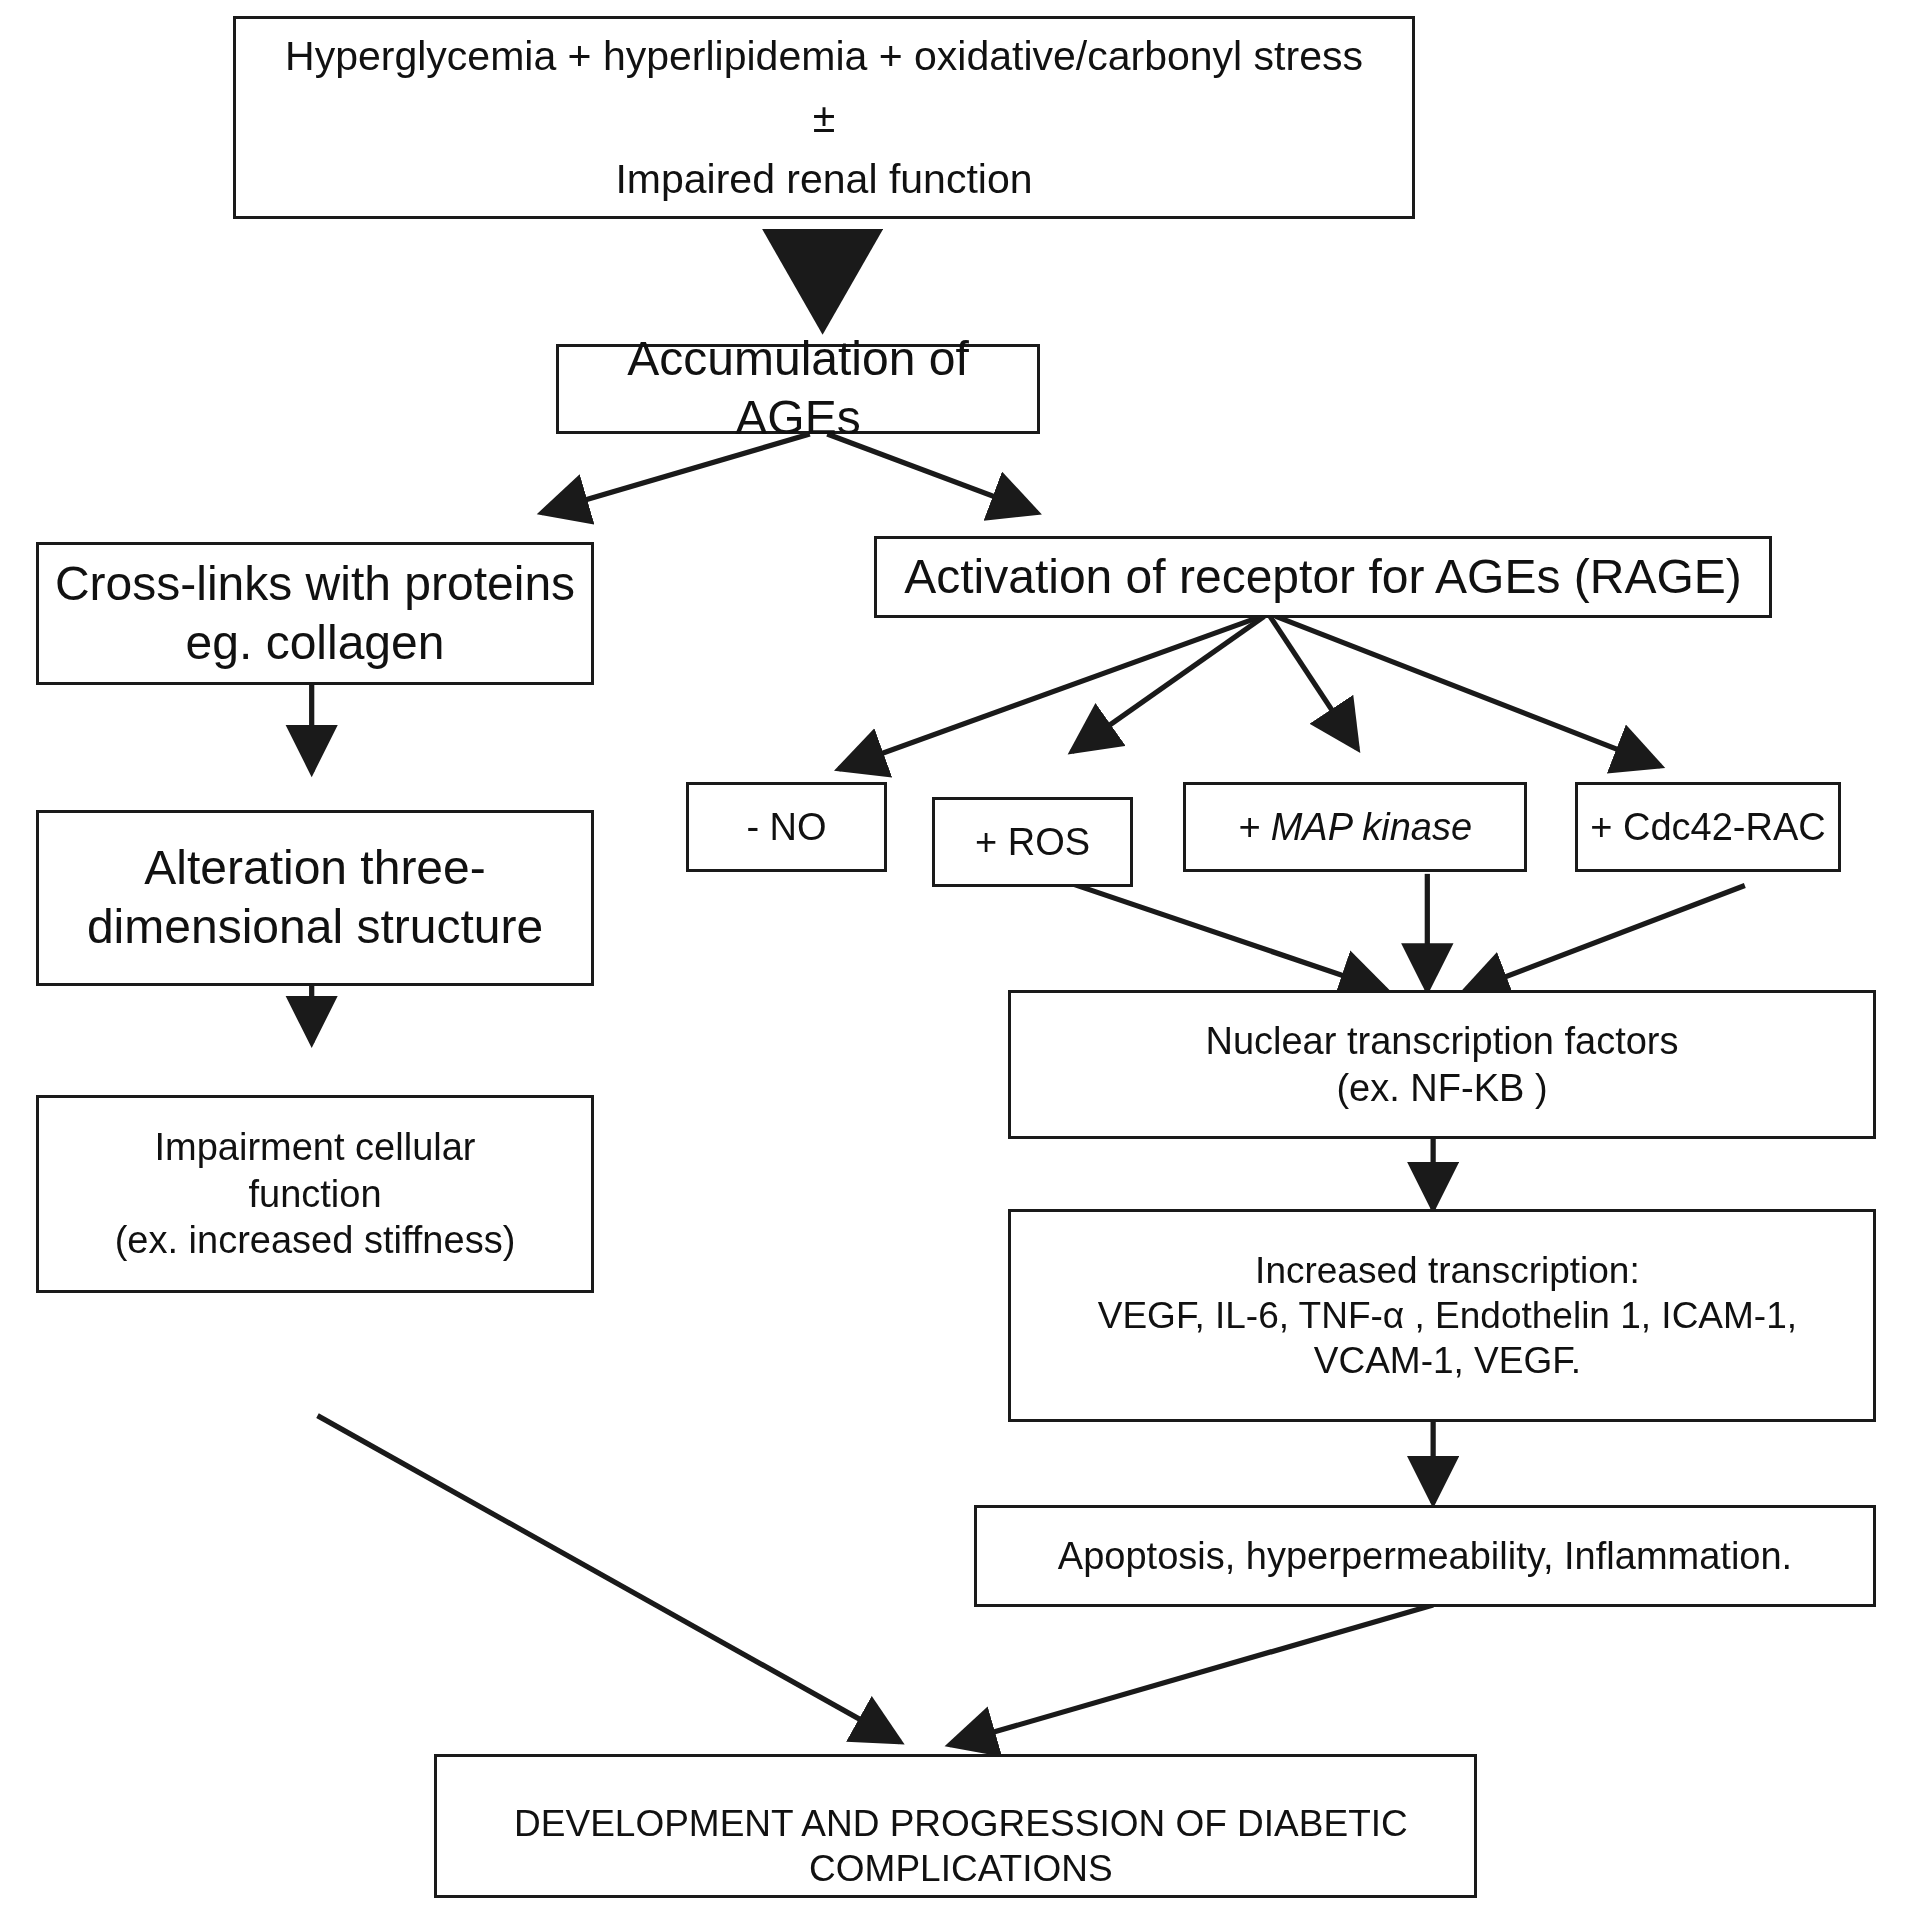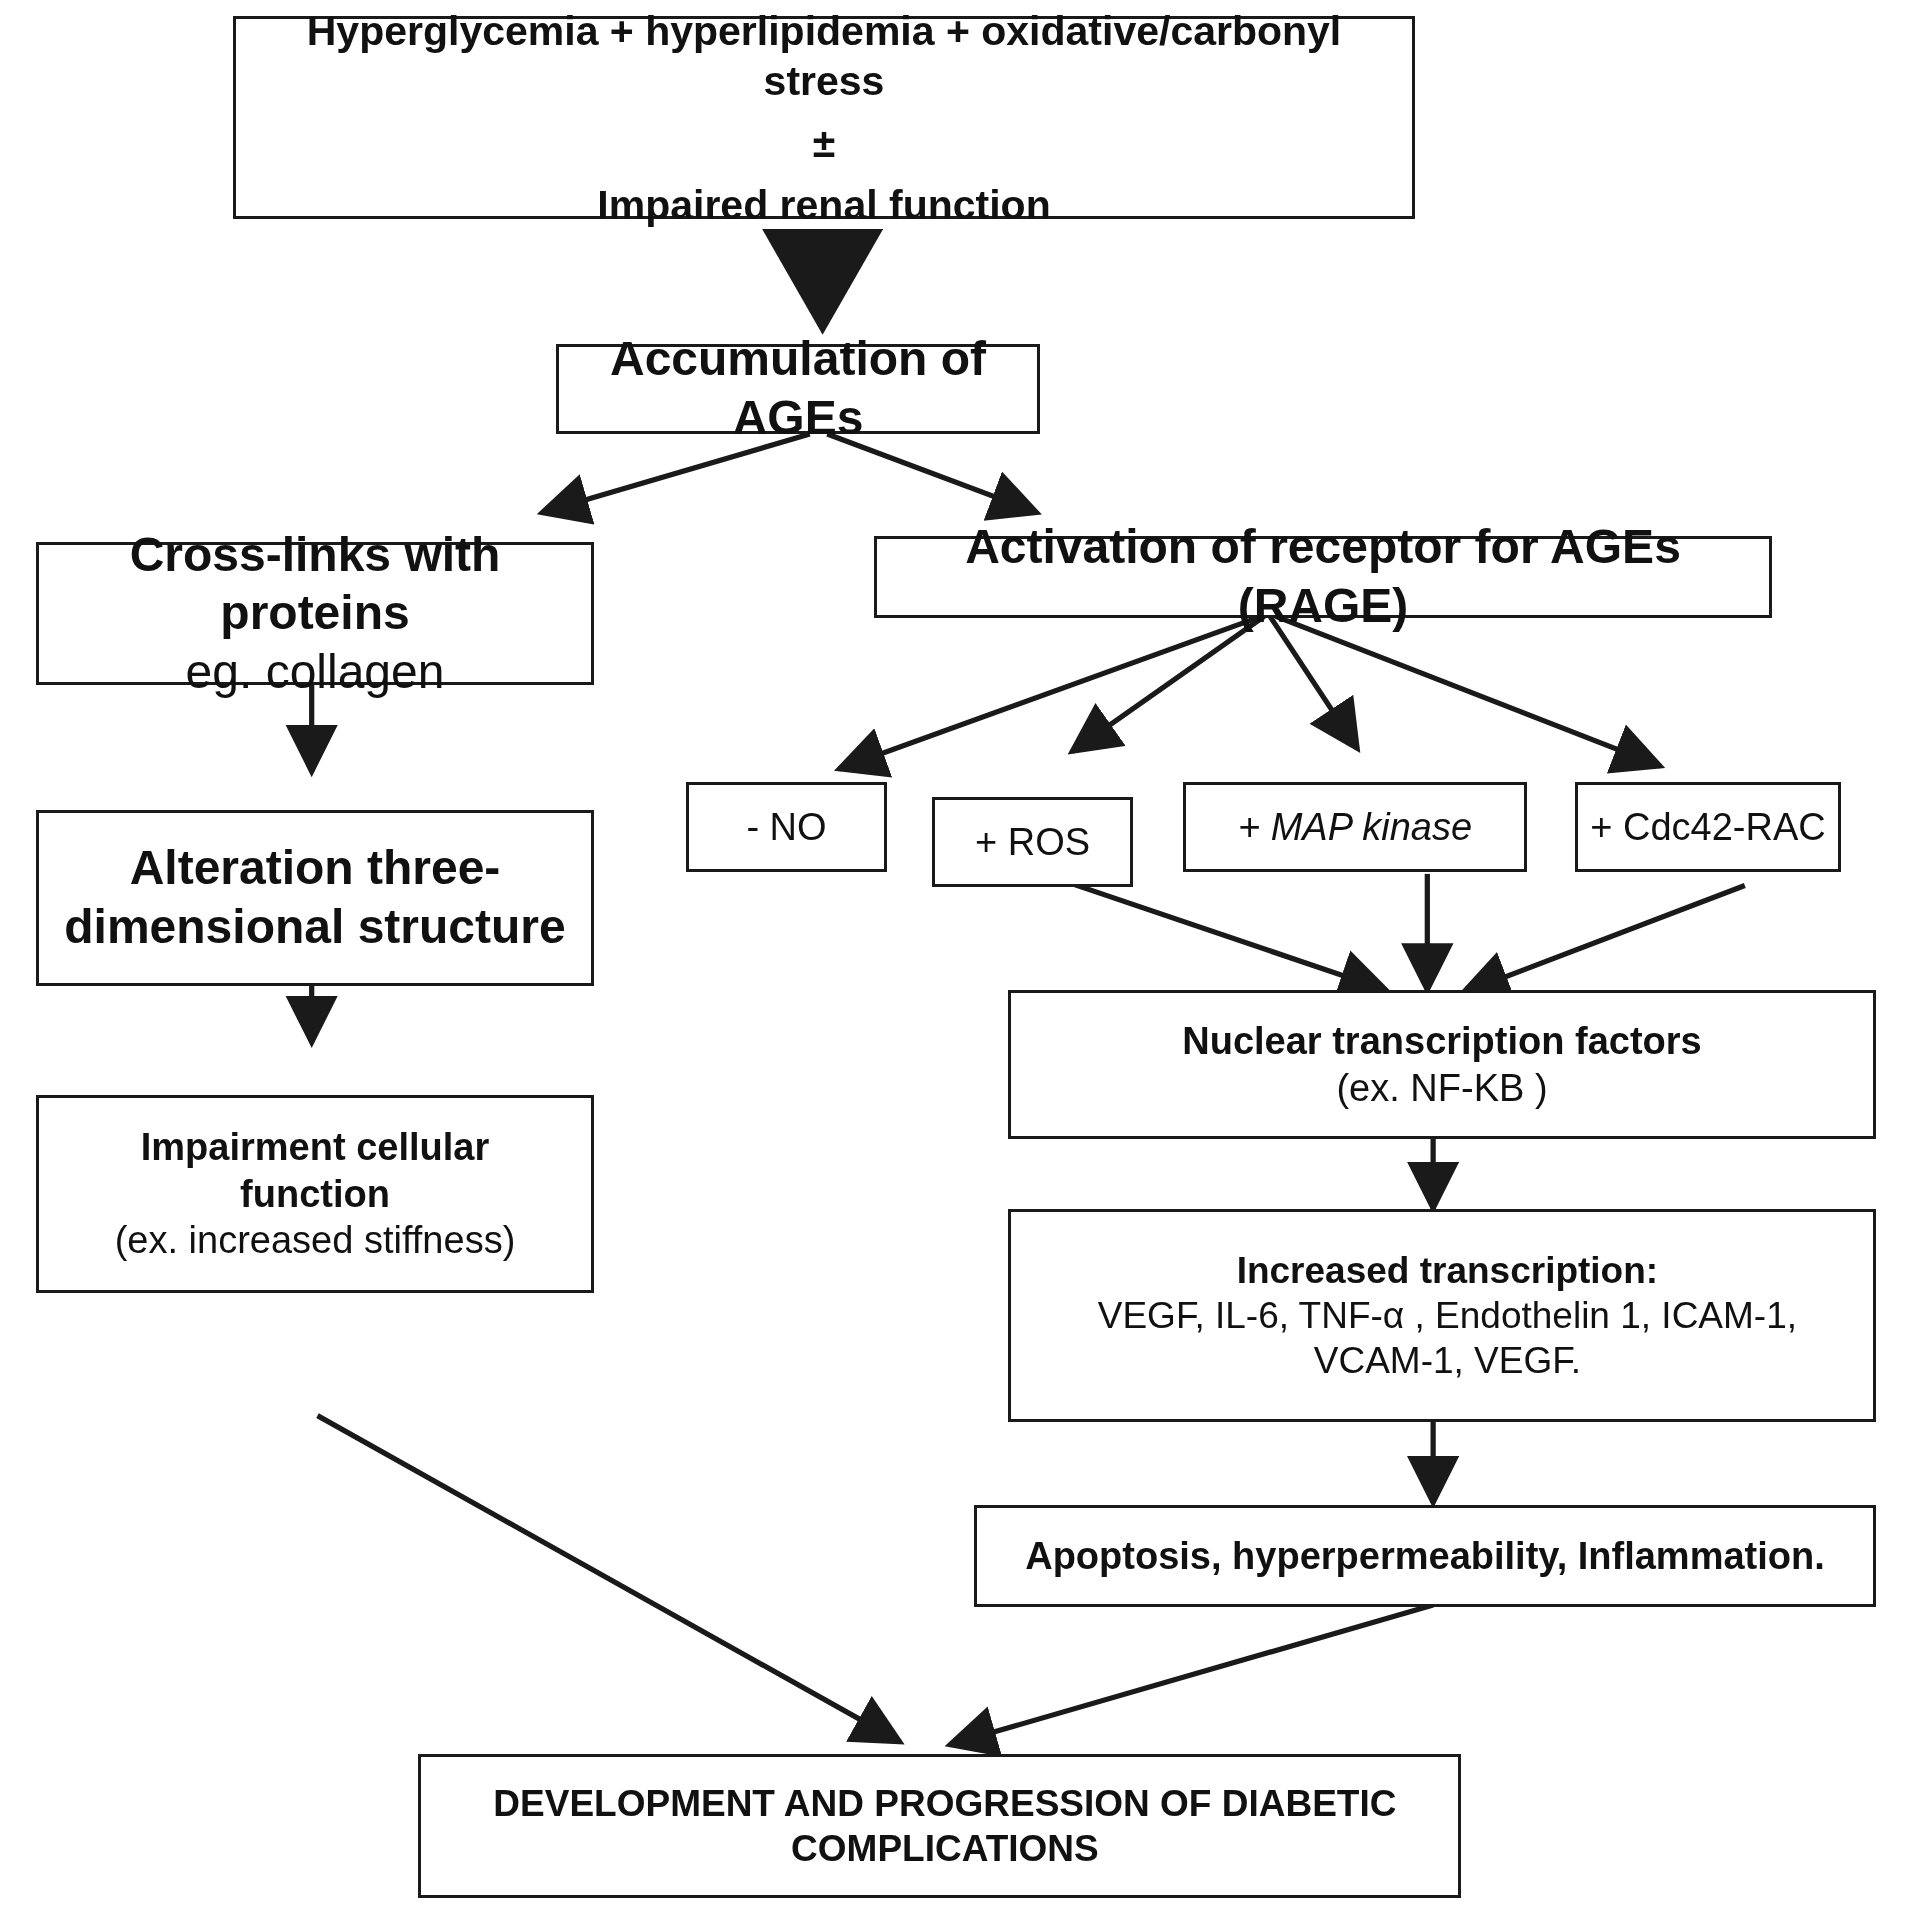--- a/index.html
+++ b/index.html
@@ -31,21 +31,21 @@
     flex-direction: column;
     align-items: center;
     justify-content: center;
     text-align: center;
     color: #111111;
     line-height: 1.22;
     padding: 3.5px 8.2px;
     z-index: 2;
   }
   .node .ln { display: block; width: 100%; }
-  .bold { font-weight: bold; }
+  .bold { font-weight: normal; }
   .reg  { font-weight: normal; }
   .f-64 { font-size: 37px; padding-left: 19px; }
   .f-66 { font-size: 38px; }
   .f-68 { font-size: 48px; }
   .f-70 { font-size: 41px; }
 </style>
 </head>
 <body>
 
 <div id="stage">
@@ -176,19 +176,19 @@
   <div class="node f-64" style="left:1008px; top:1209px; width:868px; height:213px;">
     <span class="ln bold">Increased transcription:</span>
     <span class="ln reg">VEGF, IL-6, TNF-α , Endothelin 1, ICAM-1,</span>
     <span class="ln reg">VCAM-1, VEGF.</span>
   </div>
 
   <div class="node f-66" style="left:974px; top:1505px; width:902px; height:102px;">
     <span class="ln bold">Apoptosis, hyperpermeability, Inflammation.</span>
   </div>
 
-  <div class="node f-64" style="left:418px; top:1754px; width:1043px; height:144px;">
+  <div class="node f-64" style="left:434px; top:1754px; width:1043px; height:144px;justify-content:flex-end;">
     <span class="ln bold">DEVELOPMENT AND PROGRESSION OF DIABETIC</span>
     <span class="ln bold">COMPLICATIONS</span>
   </div>
 
 </div>
 
 
 </body></html>

